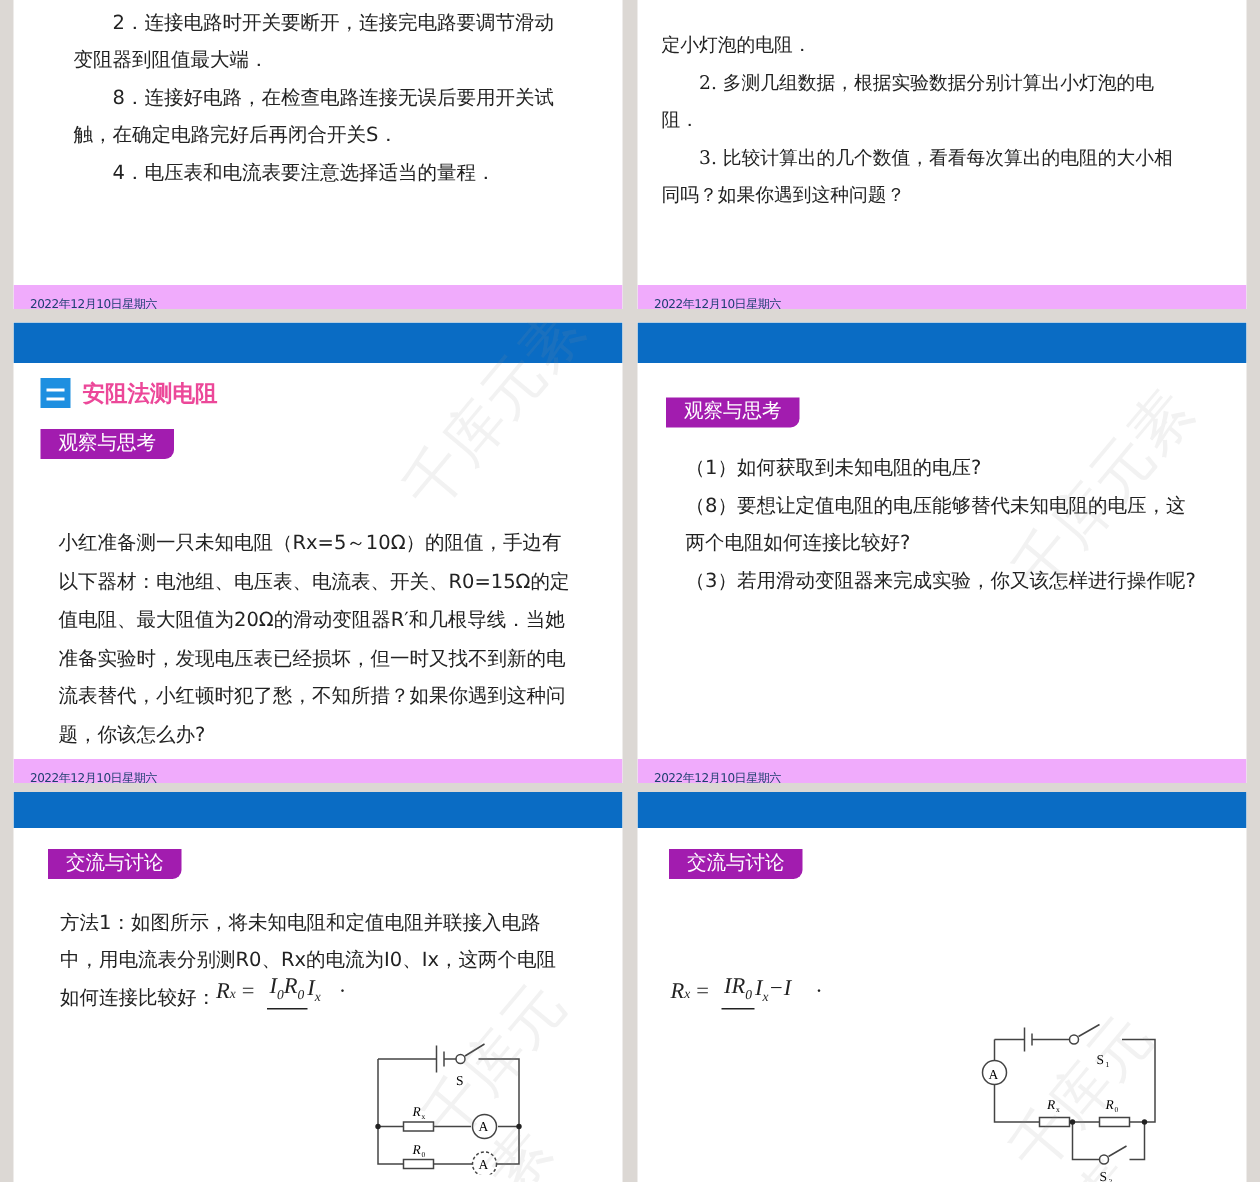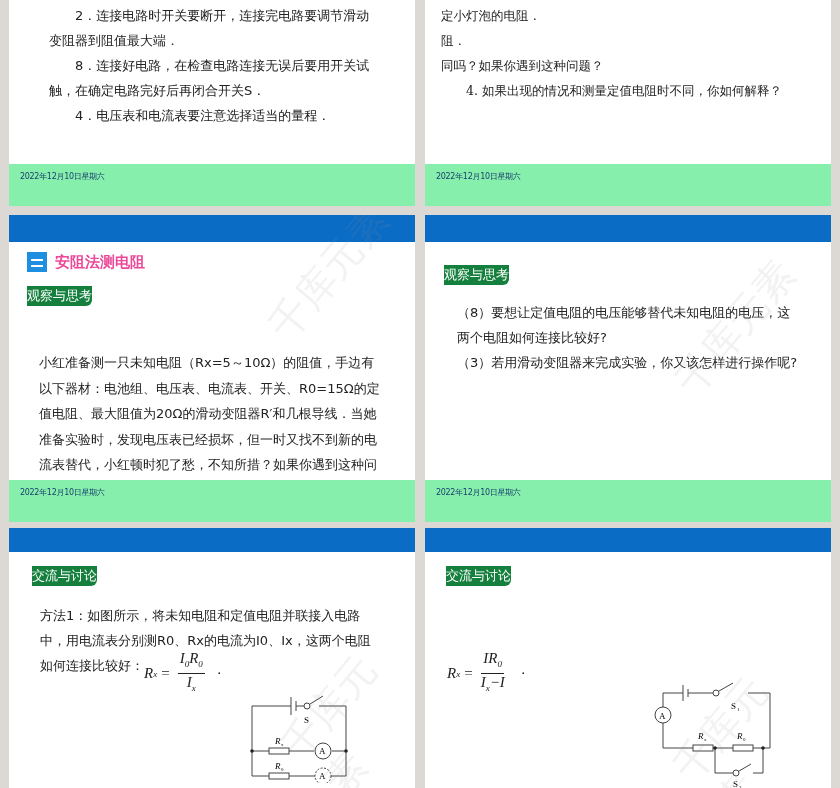--- a/index.html
+++ b/index.html
@@ -1,33 +1,33 @@
 <!DOCTYPE html>
 <html><head>
 <meta charset="utf-8">
 <style>
   html,body{margin:0;padding:0;}
   body{width:840px;height:788px;background:#dcd8d4;position:relative;overflow:hidden;
        font-family:"DejaVu Sans","Liberation Sans",sans-serif;color:#222;}
   .slide{position:absolute;background:#fff;overflow:hidden;}
   .hdr{position:absolute;left:0;right:0;top:0;height:27px;background:#0a6cc4;}
-  .ftr{position:absolute;left:0;right:0;bottom:0;height:42px;background:#86efac;}
+  .ftr{position:absolute;left:0;right:0;bottom:0;height:16px;background:#f0abfc;}
   .ftr .date{position:absolute;left:11px;top:7px;font-size:8px;color:#1c3f6e;letter-spacing:-0.3px;}
   .txt{position:absolute;font-size:13px;line-height:25px;color:#222;}
   .txt p{margin:0;}
   .ind{text-indent:2em;}
   .serif{font-family:"DejaVu Serif","Liberation Serif",serif;}
-  .tag{position:absolute;background:#15803d;color:#fff;font-size:13px;line-height:20px;padding:0 0;
+  .tag{position:absolute;background:#a21caf;color:#fff;font-size:13px;line-height:20px;padding:0 12px;
        border-bottom-right-radius:6px;}
   .title-wrap{position:absolute;display:flex;align-items:center;}
   .title-icon{width:20px;height:20px;background:#1e8fe0;position:relative;margin-right:8px;}
   .title-icon span{position:absolute;left:4px;right:4px;height:2px;background:#fff;}
   .title{font-size:15px;font-weight:bold;color:#ec4899;}
   .formula{position:absolute;font-family:"Liberation Serif","DejaVu Serif",serif;font-style:italic;font-size:15px;display:flex;align-items:center;}
-  .frac{display:inline-flex;flex-direction:column;align-items:center;margin:0 4px;}
+  .frac{display:inline-flex;flex-direction:row;align-items:center;margin:0 4px;}
   .frac .num{border-bottom:1px solid #222;padding:0 2px;line-height:17px;}
   .frac .den{line-height:17px;}
   sub{font-size:9px;}
   .wm{position:absolute;font-size:40px;color:rgba(150,150,150,0.12);transform:rotate(-50deg);pointer-events:none;}
   svg text{font-family:"Liberation Serif","DejaVu Serif",serif;}
 </style>
 </head>
 <body>
 
 <div class="slide" style="left:9px;top:-10px;width:406px;height:216px;">
@@ -37,25 +37,26 @@
     <p class="ind">8．连接好电路，在检查电路连接无误后要用开关试</p>
     <p>触，在确定电路完好后再闭合开关S．</p>
     <p class="ind">4．电压表和电流表要注意选择适当的量程．</p>
   </div>
   <div class="ftr">
     <span class="date">2022年12月10日星期六</span>
   </div>
 </div>
 
 <div class="slide" style="left:425px;top:-10px;width:406px;height:216px;">
-  <div class="txt serif" style="left:16px;top:13px;width:385px;font-size:12.5px;">
+  <div class="txt serif" style="left:16px;top:27px;width:385px;font-size:12.5px;">
     <p>定小灯泡的电阻．</p>
+    <p class="ind">2. 多测几组数据，根据实验数据分别计算出小灯泡的电</p>
     <p>阻．</p>
+    <p class="ind">3. 比较计算出的几个数值，看看每次算出的电阻的大小相</p>
     <p>同吗？如果你遇到这种问题？</p>
-    <p class="ind">4. 如果出现的情况和测量定值电阻时不同，你如何解释？</p>
   </div>
   <div class="ftr">
     <span class="date">2022年12月10日星期六</span>
   </div>
 </div>
 
 <div class="slide" style="left:9px;top:215px;width:406px;height:307px;">
   <div class="hdr"></div>
   <div class="title-wrap" style="left:18px;top:37px;">
     <div class="title-icon">
@@ -71,20 +72,21 @@
   <div class="wm" style="left:240px;top:30px;">千库元素</div>
   <div class="ftr">
     <span class="date">2022年12月10日星期六</span>
   </div>
 </div>
 
 <div class="slide" style="left:425px;top:215px;width:406px;height:307px;">
   <div class="hdr"></div>
   <div class="tag" style="left:19px;top:50px;">观察与思考</div>
   <div class="txt" style="left:36px;top:85px;width:340px;">
+    <p style="margin-left:-4px;">（1）如何获取到未知电阻的电压?</p>
     <p style="margin-left:-4px;">（8）要想让定值电阻的电压能够替代未知电阻的电压，这两个电阻如何连接比较好?</p>
     <p style="margin-left:-4px;">（3）若用滑动变阻器来完成实验，你又该怎样进行操作呢?</p>
   </div>
   <div class="wm" style="left:230px;top:85px;">千库元素</div>
   <div class="ftr">
     <span class="date">2022年12月10日星期六</span>
   </div>
 </div>
 
 <div class="slide" style="left:9px;top:528px;width:406px;height:270px;">

